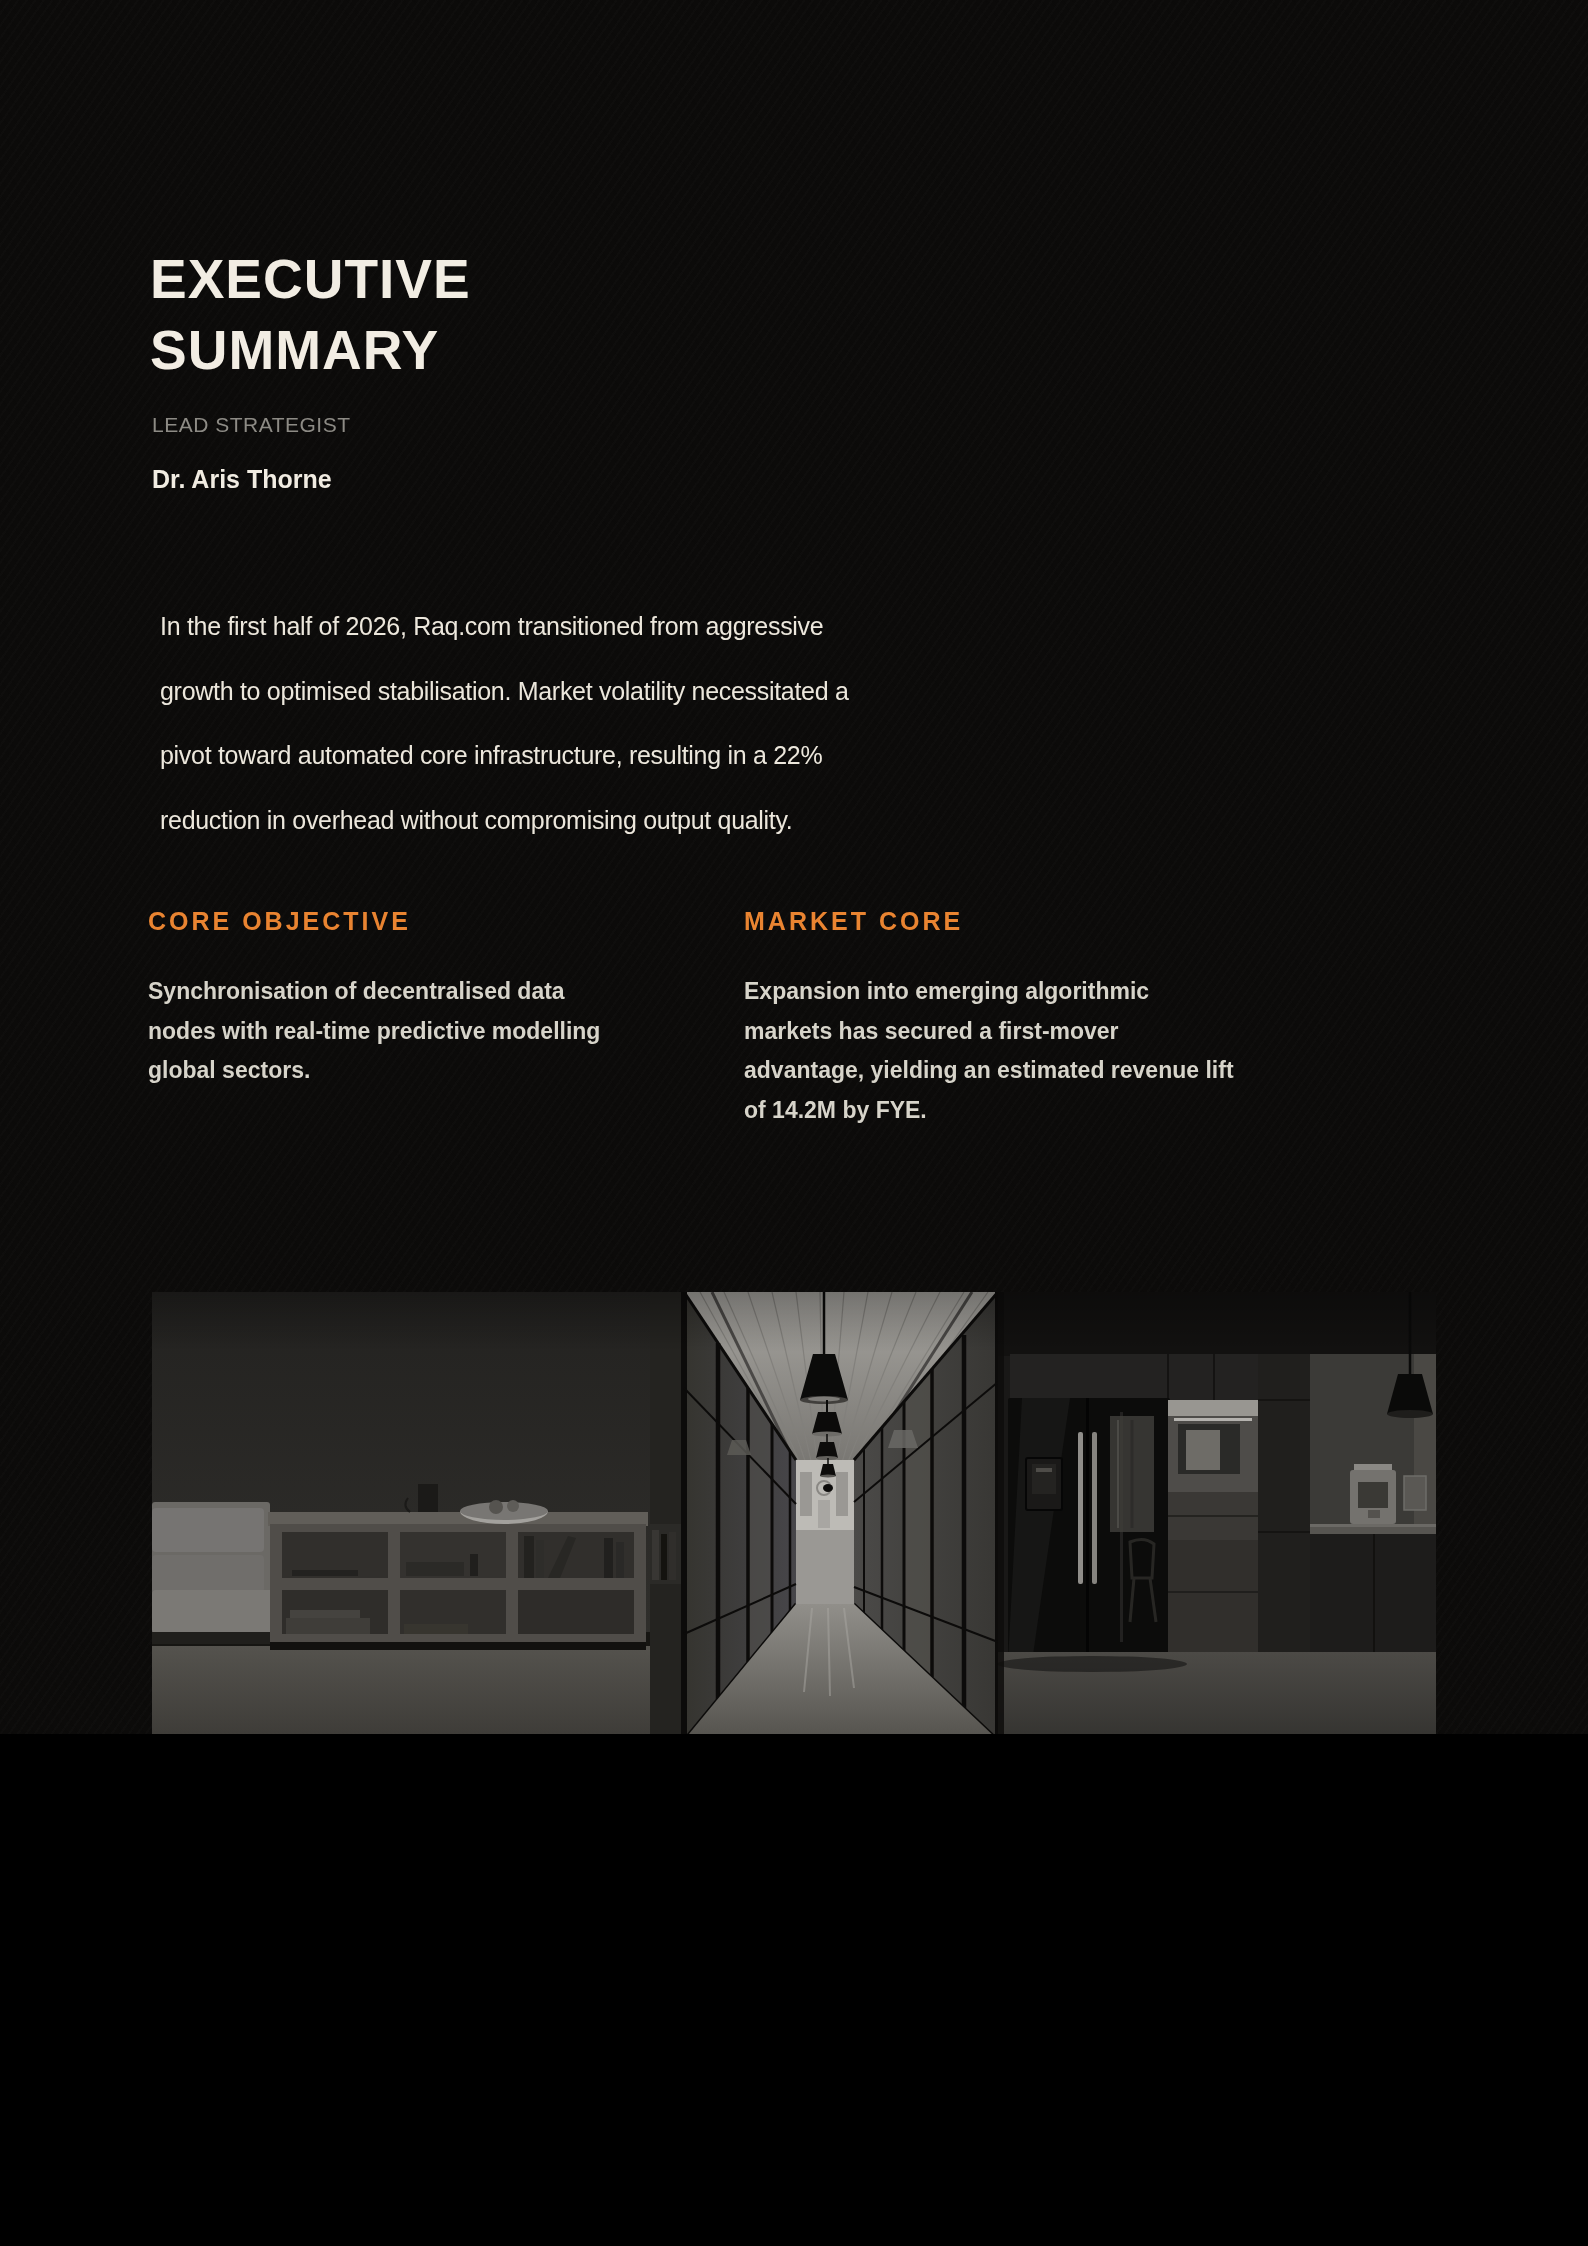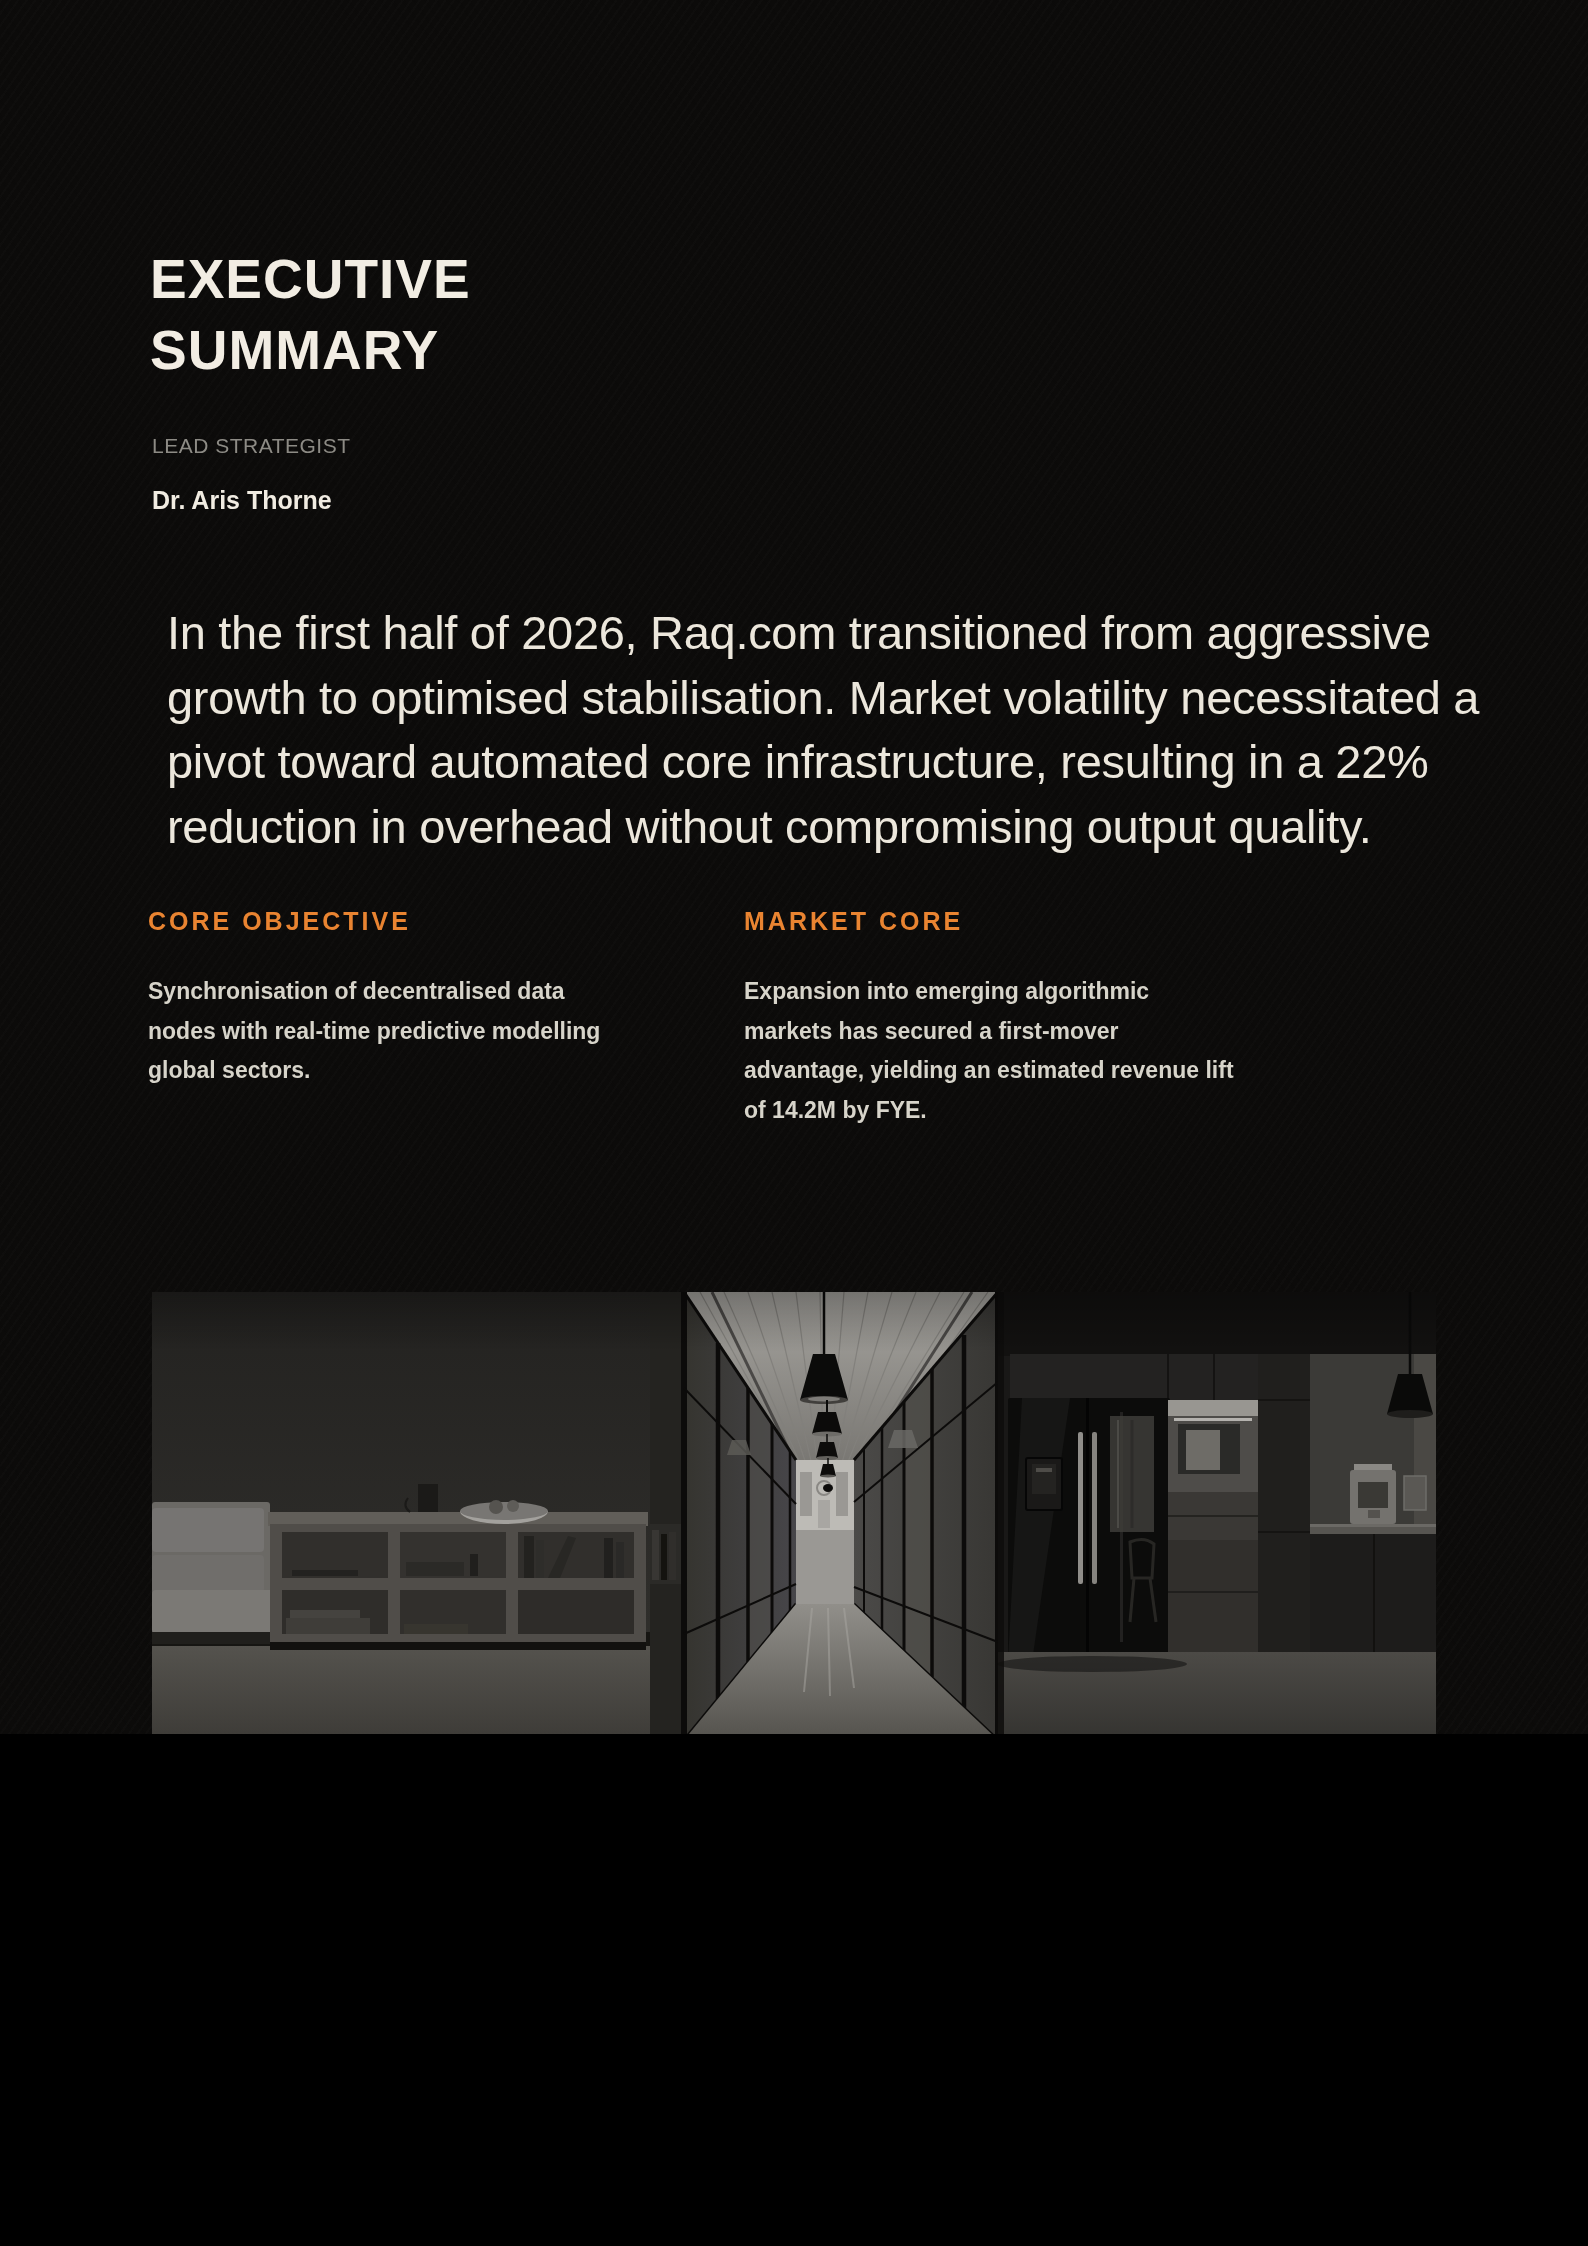--- a/index.html
+++ b/index.html
@@ -8,24 +8,24 @@
     background-color:#0c0b0a;
     background-image:
       repeating-linear-gradient(125deg, rgba(255,255,255,0.012) 0px, rgba(255,255,255,0.012) 2px, transparent 2px, transparent 7px),
       repeating-linear-gradient(55deg, rgba(0,0,0,0.05) 0px, rgba(0,0,0,0.05) 3px, transparent 3px, transparent 9px);
     font-family:"Liberation Sans", sans-serif;
     -webkit-font-smoothing:antialiased;
   }
   .title-block{position:absolute;left:150px;top:244px;}
   .title-block h1{margin:0;font-size:55px;line-height:71px;font-weight:700;letter-spacing:1px;color:#F2EDE3;}
   .title-block h1 span{display:block;white-space:nowrap;}
-  .byline{position:absolute;left:152px;top:433px;}
+  .byline{position:absolute;left:152px;top:412px;}
   .byline .role{font-size:21px;line-height:26px;color:#8D8B85;letter-spacing:0.5px;font-weight:400;}
   .byline .name{margin-top:24px;font-size:25px;line-height:34px;color:#F1ECE2;font-weight:700;}
-  .intro{position:absolute;left:152px;top:586px;margin:15px;color:#ECE7DC;font-size:47px;line-height:64.5px;font-weight:400;letter-spacing:-0.3px;}
+  .intro{position:absolute;left:152px;top:586px;margin:8px;color:#ECE7DC;font-size:25px;line-height:64.5px;font-weight:400;letter-spacing:-0.3px;}
   .intro span{display:block;white-space:nowrap;}
   .cols{position:absolute;left:148px;top:906px;display:grid;grid-template-columns:515px 515px;column-gap:81px;}
   .col h3{margin:0 0 36px 0;font-size:25px;line-height:30px;font-weight:700;letter-spacing:3px;color:#E98431;}
   .colbody{font-size:23px;line-height:39.5px;color:#D7D4CA;font-weight:700;}
   .colbody span{display:block;white-space:nowrap;}
   .photo{position:absolute;left:152px;top:1292px;width:1284px;height:448px;margin:0;overflow:hidden;}
   .photo svg{display:block;width:1284px;height:448px;}
 </style>
 </head>
 <body>

